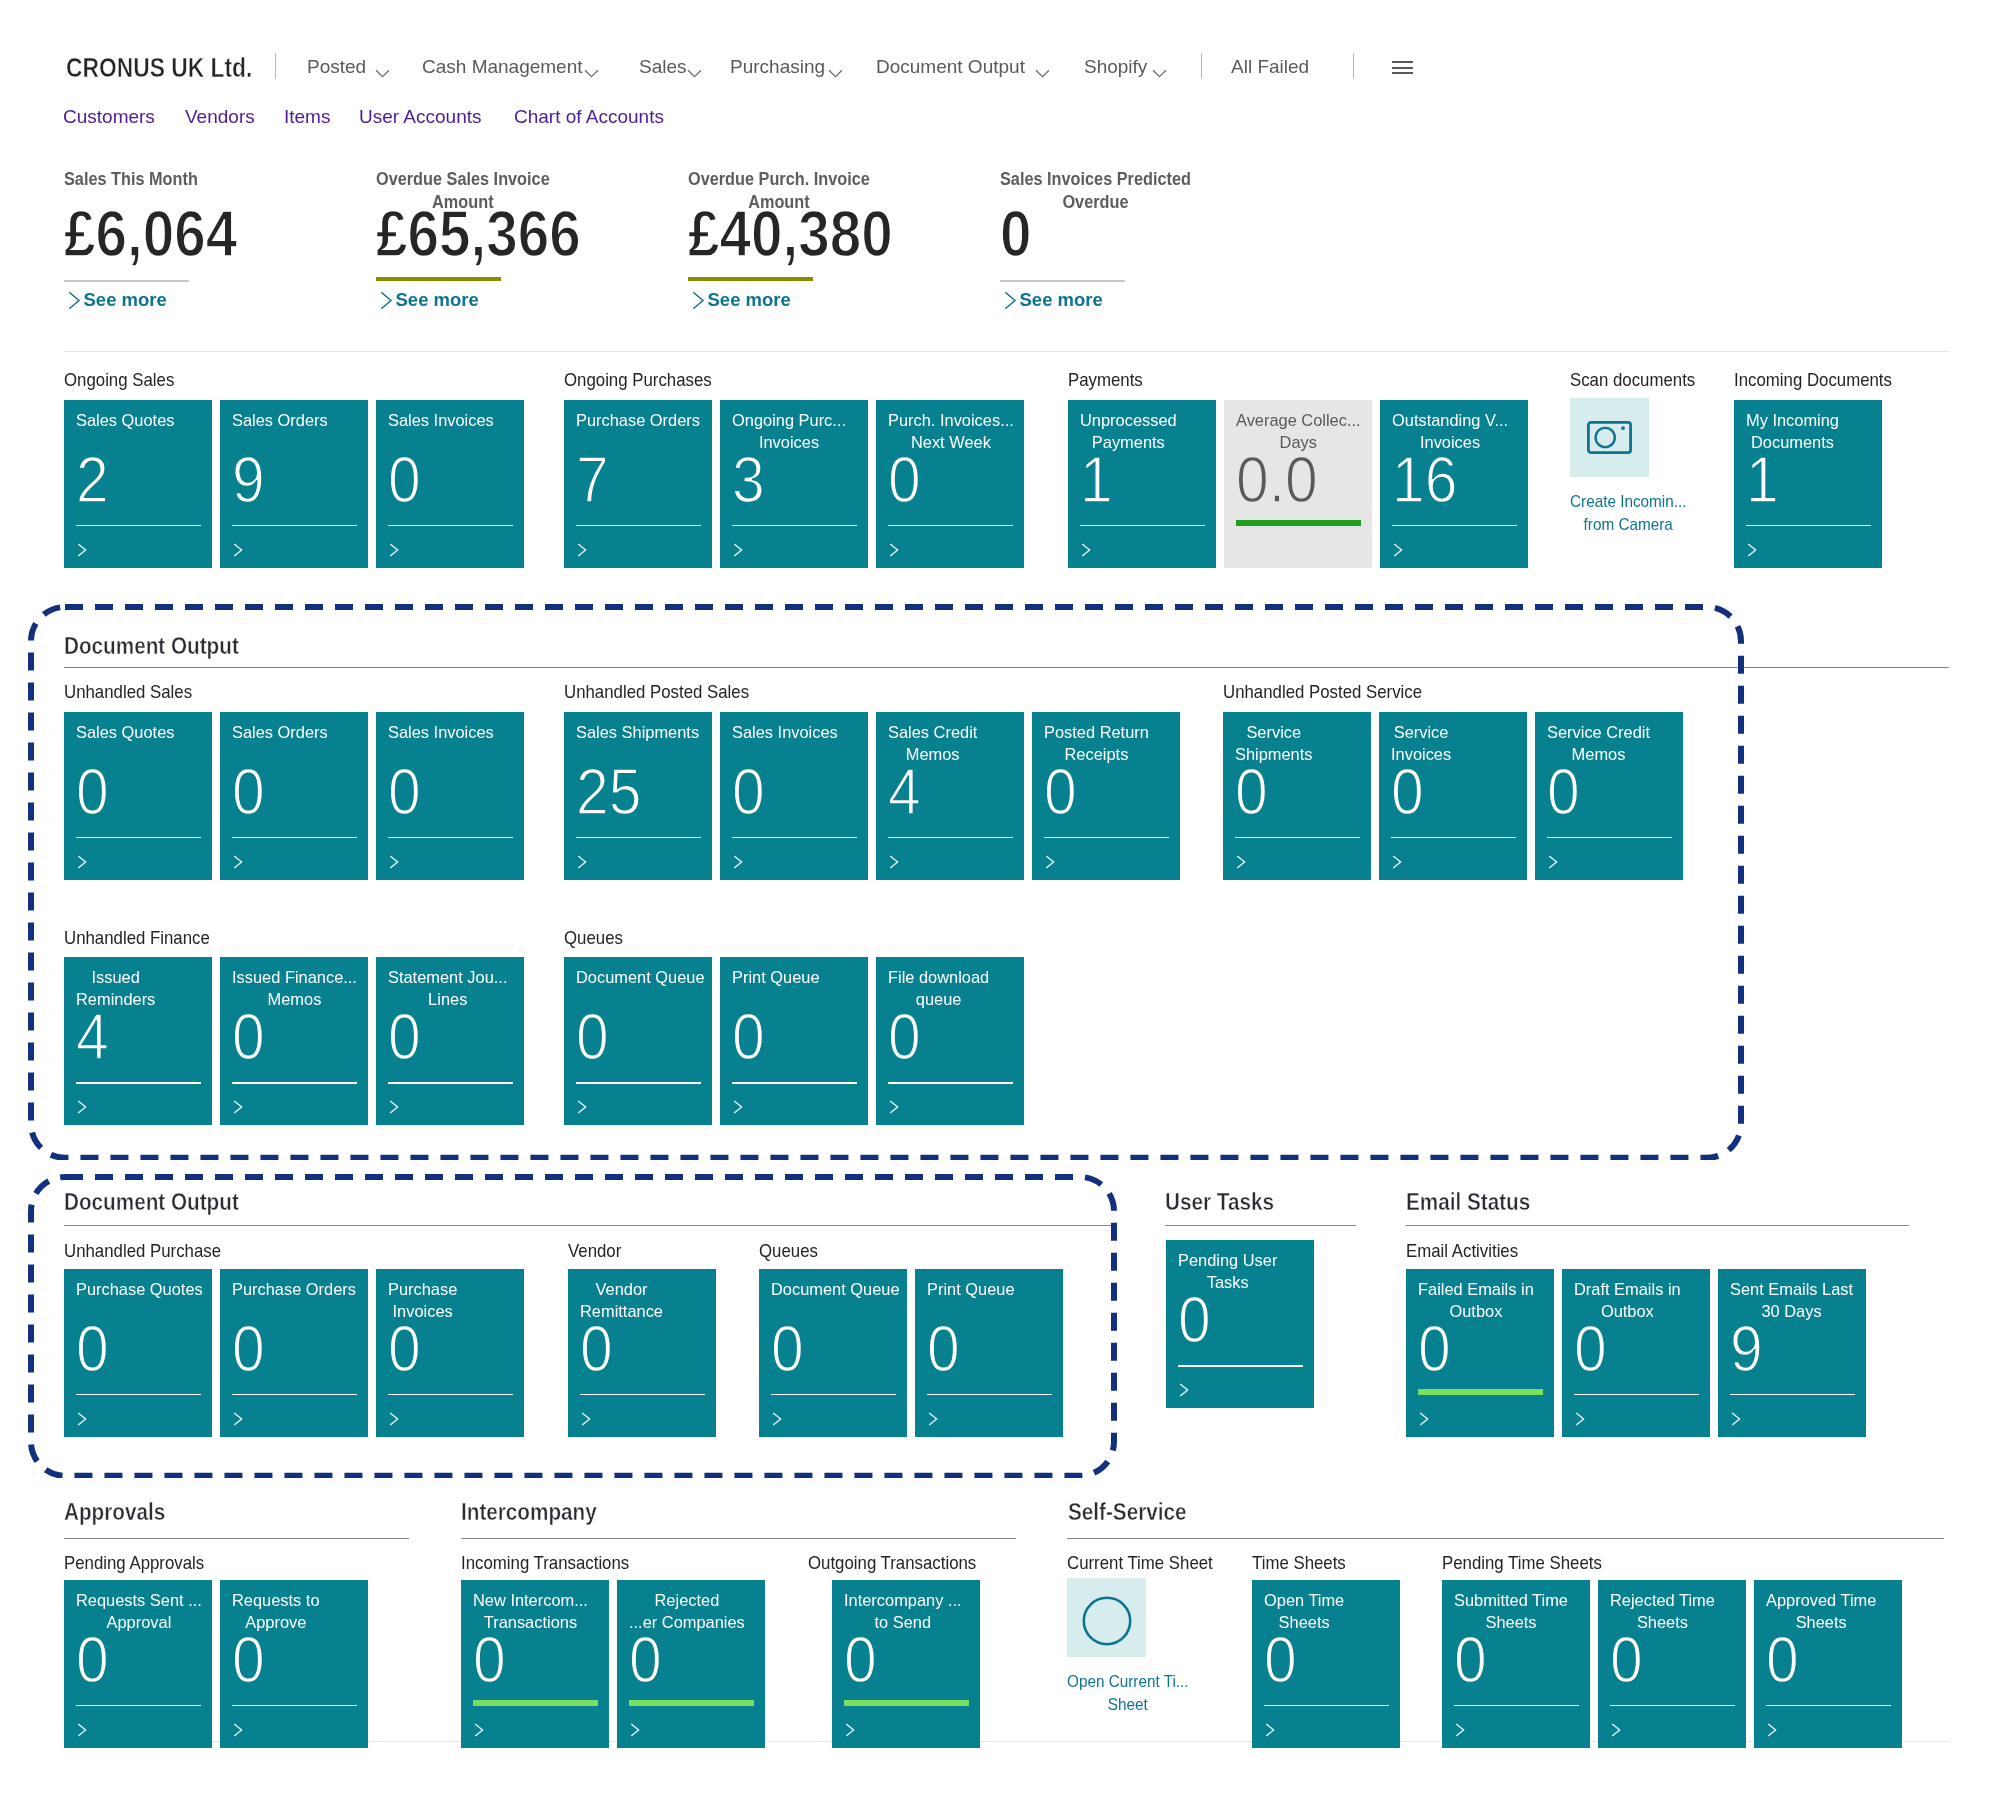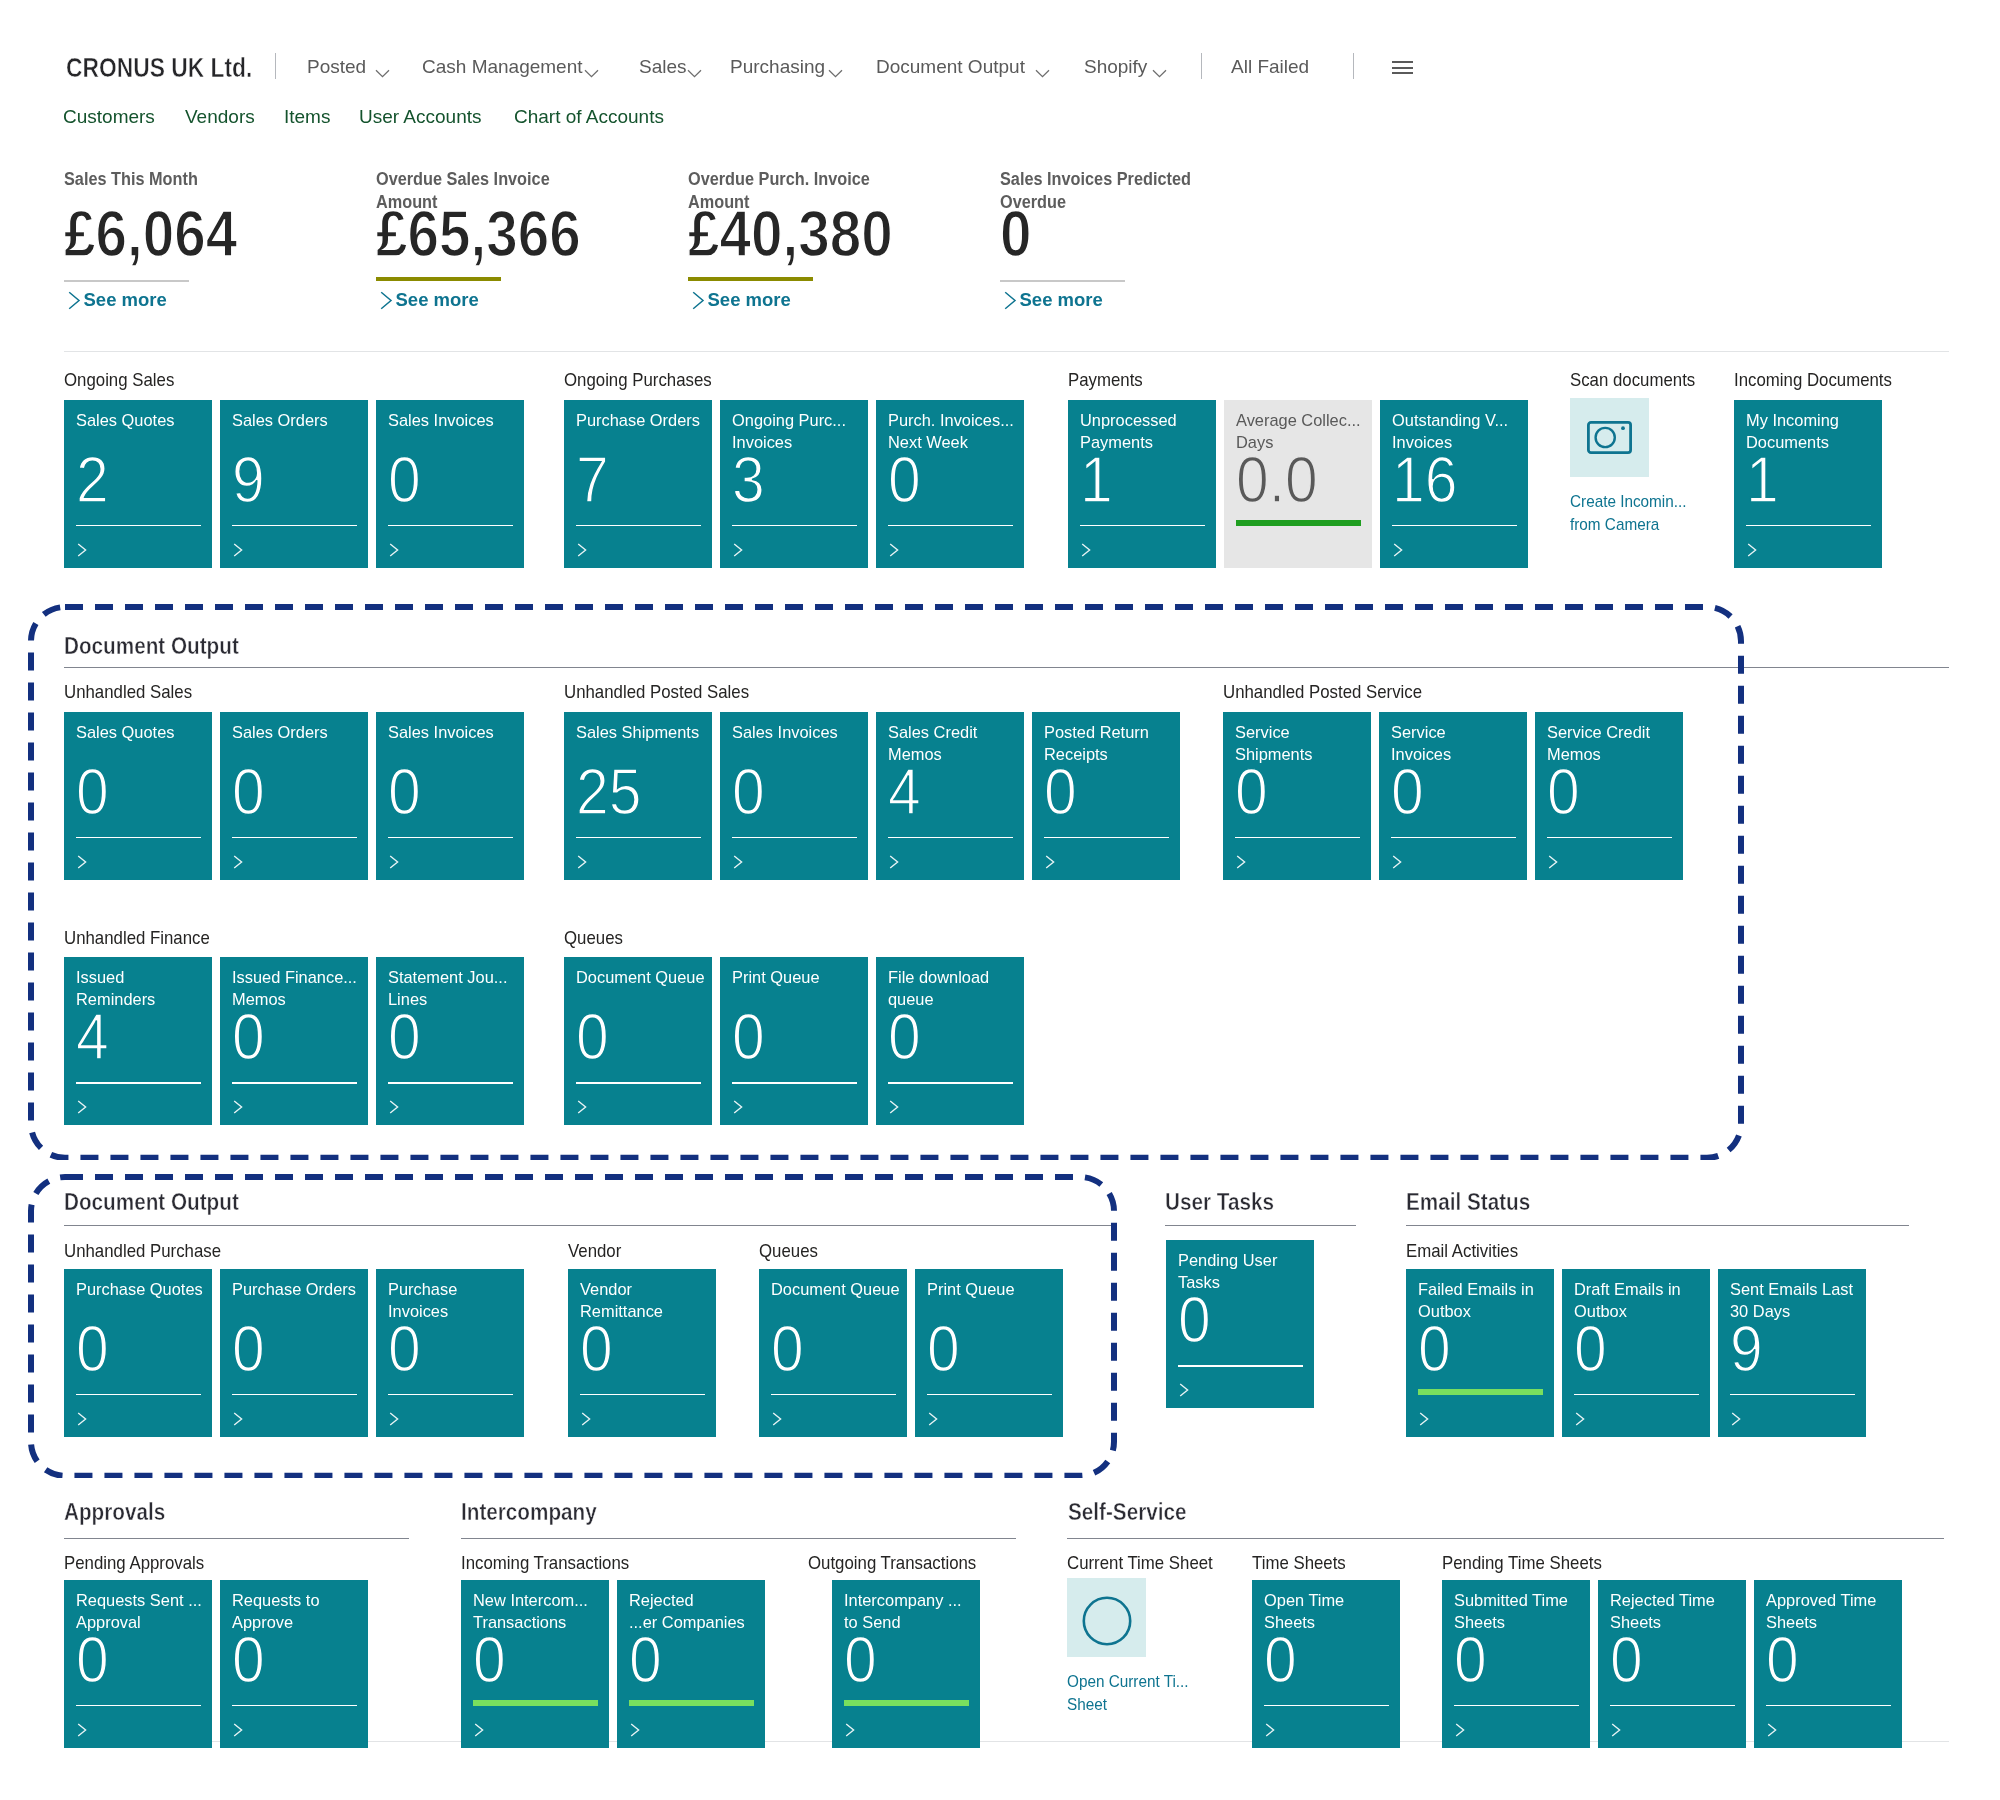--- a/index.html
+++ b/index.html
@@ -1,33 +1,33 @@
 <!DOCTYPE html>
 <html><head>
 <meta charset="utf-8">
 <title>CRONUS UK Ltd.</title>
 <style>
   html,body{margin:0;padding:0;}
   body{width:2000px;height:1800px;background:#ffffff;
        font-family:"Liberation Sans",sans-serif;overflow:hidden;color:#252423;}
-  .page{position:relative;width:2000px;height:1800px;}
+  .page{position:relative;width:2000px;height:1800px;text-align:center;}
 
   
   .company{position:absolute;left:66px;top:52px;font-size:28px;font-weight:700;color:#262629;
            line-height:32px;white-space:nowrap;transform:scaleX(0.815);transform-origin:left top;
            -webkit-text-stroke:0.55px #ffffff;}
   .nav-sep{position:absolute;width:1px;background:#b5b8bd;top:53px;height:26px;}
   .menu-item{position:absolute;top:55px;font-size:19px;color:#5a5a5a;white-space:nowrap;line-height:24px;}
   .chev-d{position:absolute;top:64px;}
   .allreports{position:absolute;top:55px;font-size:19px;color:#5a5a5a;white-space:nowrap;line-height:24px;}
   .hamb{position:absolute;left:1392px;top:61px;width:21px;}
   .hamb i{display:block;height:2px;background:#5a5a5a;width:21px;margin-bottom:3.5px;}
 
   
-  .qlink{position:absolute;top:105px;font-size:19px;color:#14532d;white-space:nowrap;
+  .qlink{position:absolute;top:105px;font-size:19px;color:#4c1d95;white-space:nowrap;
          text-decoration:none;line-height:24px;}
 
   
   .kpi{position:absolute;top:168px;font-weight:bold;}
   .kpi .k-label{font-size:17.5px;color:#5d5d5d;line-height:23px;white-space:pre;
                 transform:scaleX(0.93);transform-origin:left top;}
   .kpi .k-value{font-size:64px;color:#262626;line-height:64px;
                 white-space:nowrap;letter-spacing:0;transform:scaleX(0.885);transform-origin:left top;
                 -webkit-text-stroke:1.5px #ffffff;}
   .kpi .k-rule{width:124.5px;}

